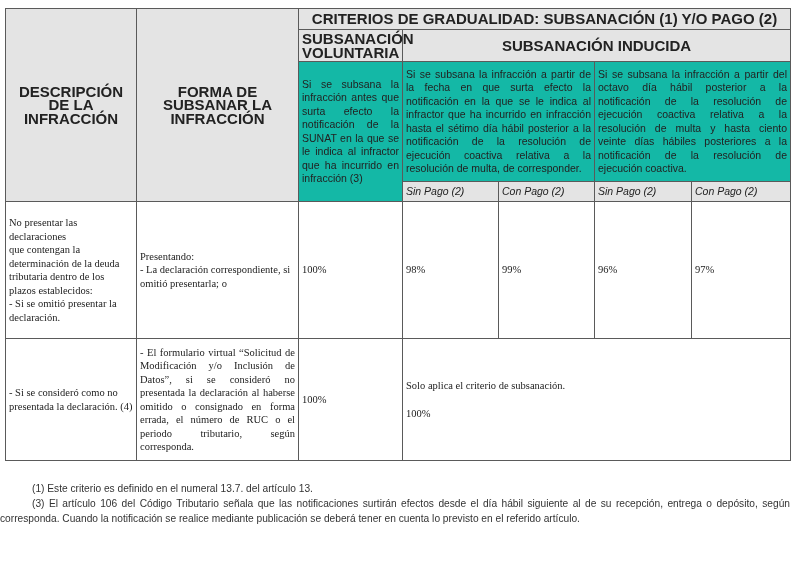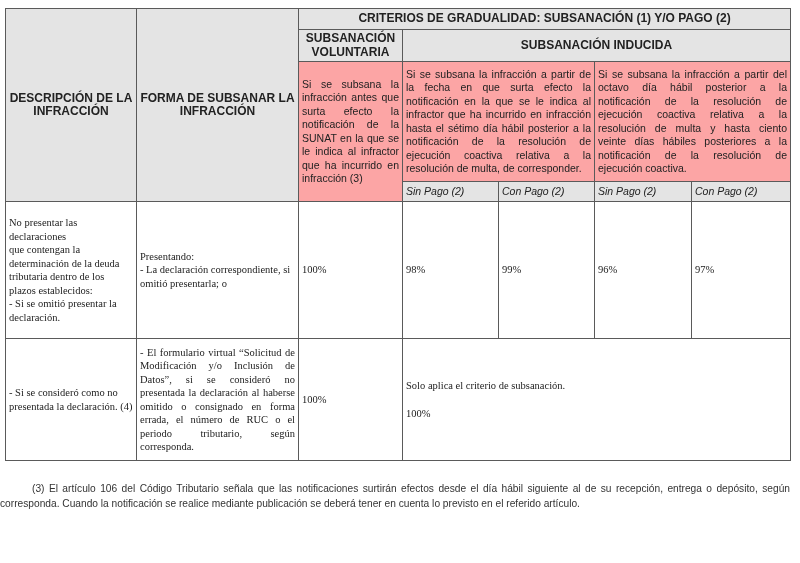--- a/index.html
+++ b/index.html
@@ -14,22 +14,22 @@
       border-collapse: collapse;
       table-layout: fixed;
       font-size: 10.5px;
       line-height: 13.5px;
     }
     table.grid td {
       border: 1.5px solid #5a5a5a;
       padding: 2px 3px;
       vertical-align: middle;
     }
-    .hdr { background: #fca5a5; }
-    .hdr-b { background: #e4e4e4; font-weight: bold; text-align: center; font-size: 12px; line-height: 13.5px; }
+    .hdr { background: #14b8a6; }
+    .hdr-b { background: #e4e4e4; font-weight: bold; text-align: center; font-size: 15px; line-height: 13.5px; }
     .just { text-align: justify; }
     .center { text-align: left; }
     .sub { text-align: left; background: #e4e4e4; font-style: italic; }
     .bodycell { background: #ffffff; font-family: Liberation Serif, serif; }
     .footnotes {
       position: absolute; left: 0; top: 481px; width: 790px;
       font-size: 10.2px; line-height: 15px; color: #333;
     }
     .footnotes p { margin: 0; text-indent: 32px; text-align: justify; }
     .mt8 { display:block; }
@@ -96,14 +96,15 @@
     <td class="bodycell center">100%</td>
     <td class="bodycell center" colspan="4">
       <div>Solo aplica el criterio de subsanación.</div>
       <div style="margin-top:14px">100%</div>
     </td>
   </tr>
 </tbody>
   </table>
 
 <div class="footnotes">
+  <p>(1) Este criterio es definido en el numeral 13.7. del artículo 13.</p>
   <p>(3) El artículo 106 del Código Tributario señala que las notificaciones surtirán efectos desde el día hábil siguiente al de su recepción, entrega o depósito, según corresponda. Cuando la notificación se realice mediante publicación se deberá tener en cuenta lo previsto en el referido artículo.</p>
 </div>
 
 </body></html>

